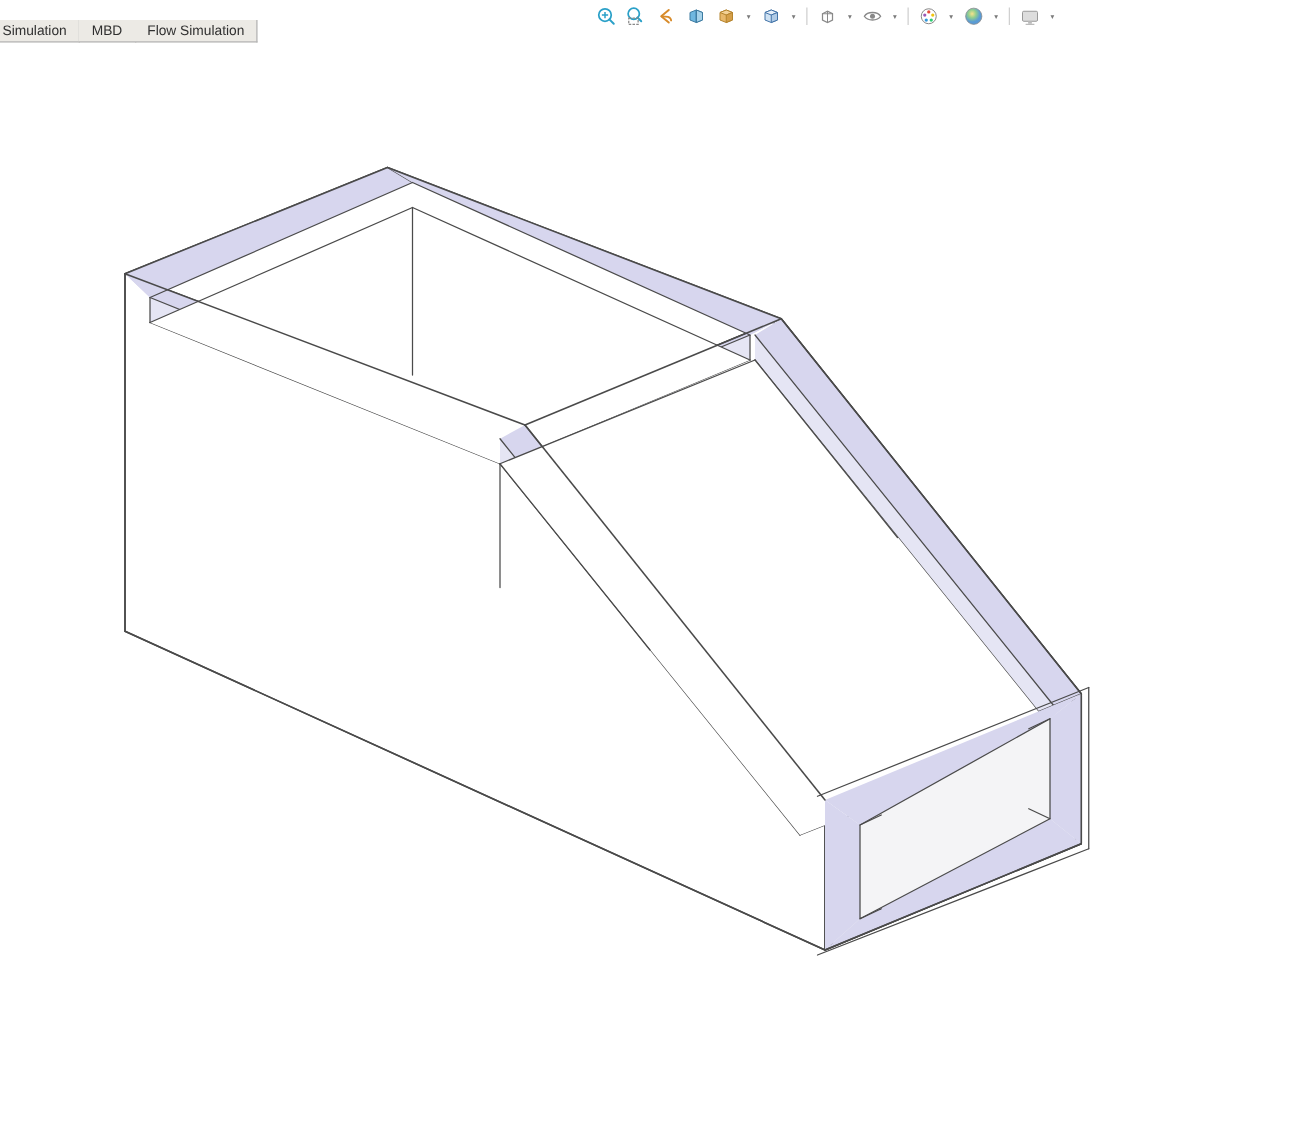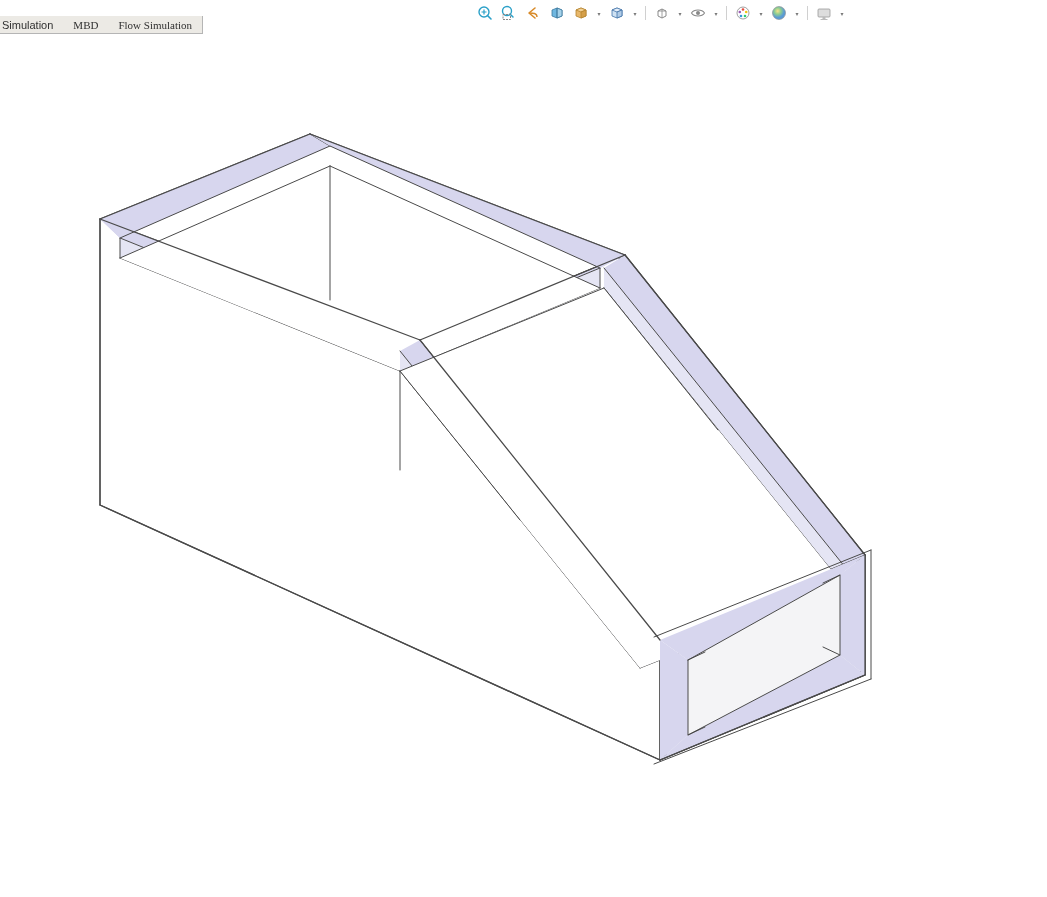--- a/index.html
+++ b/index.html
@@ -32,21 +32,21 @@
     background: #eceae5;
     border: 1px solid #b5b5b5;
     border-top: none;
     border-left: none;
     color: #303030;
     box-sizing: border-box;
     user-select: none;
     cursor: default;
   }
   .tab:first-child { border-left: none; }
-  .tab + .tab { margin-left: -1px; font-family: Liberation Serif, serif; }
+  .tab + .tab { margin-left: -1px; }
 
   
   .hud-toolbar {
     position: absolute;
     top: 2px;
     left: 475px;
     height: 22px;
     display: flex;
     align-items: center;
     gap: 4px;

